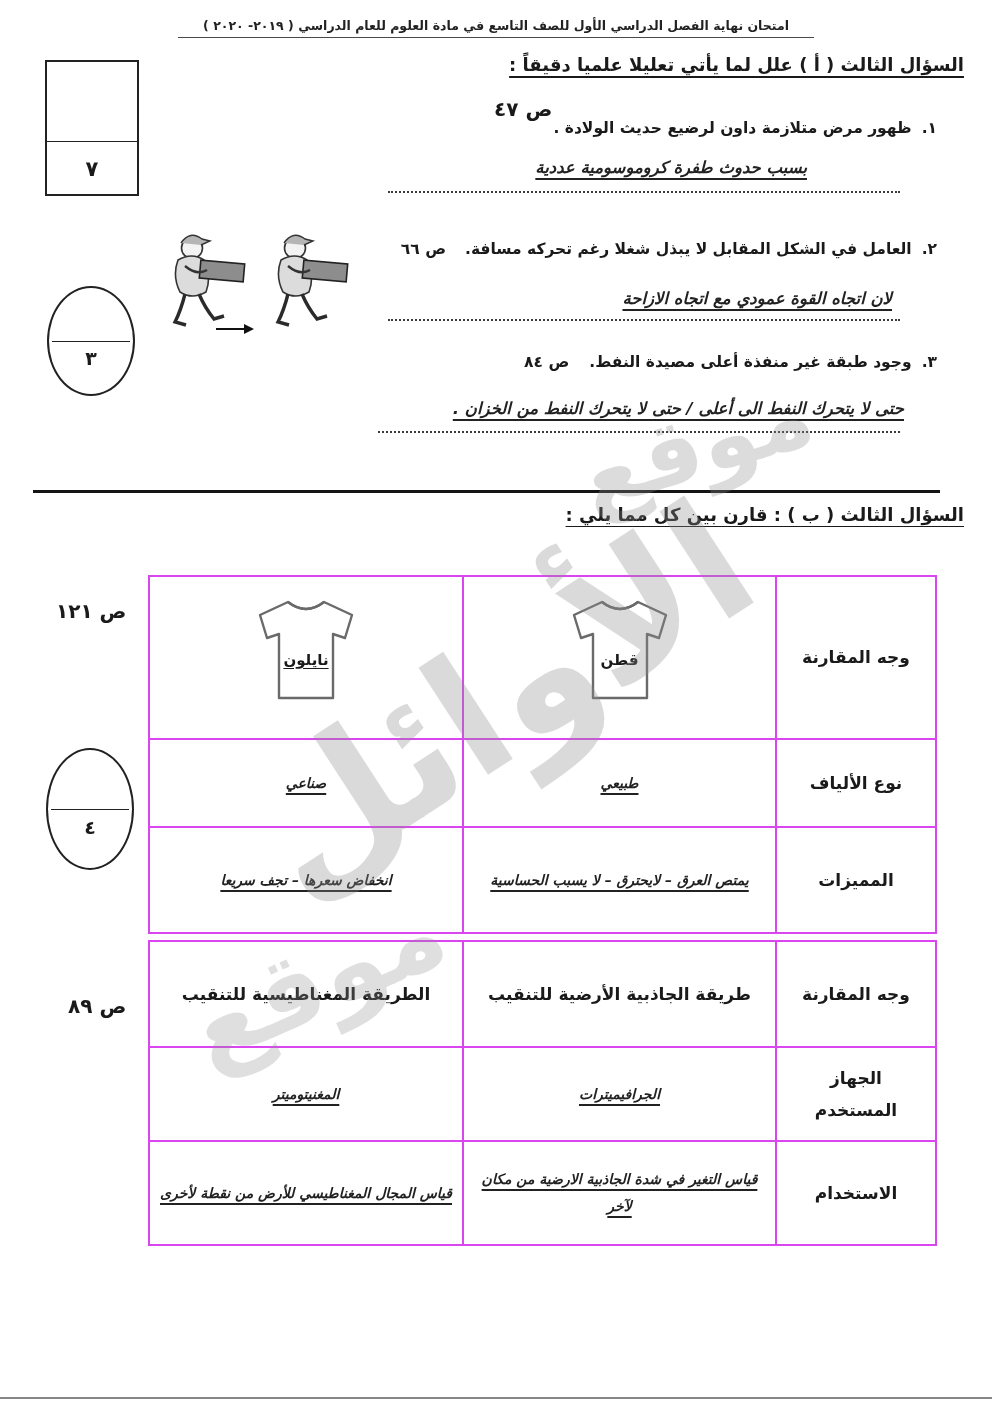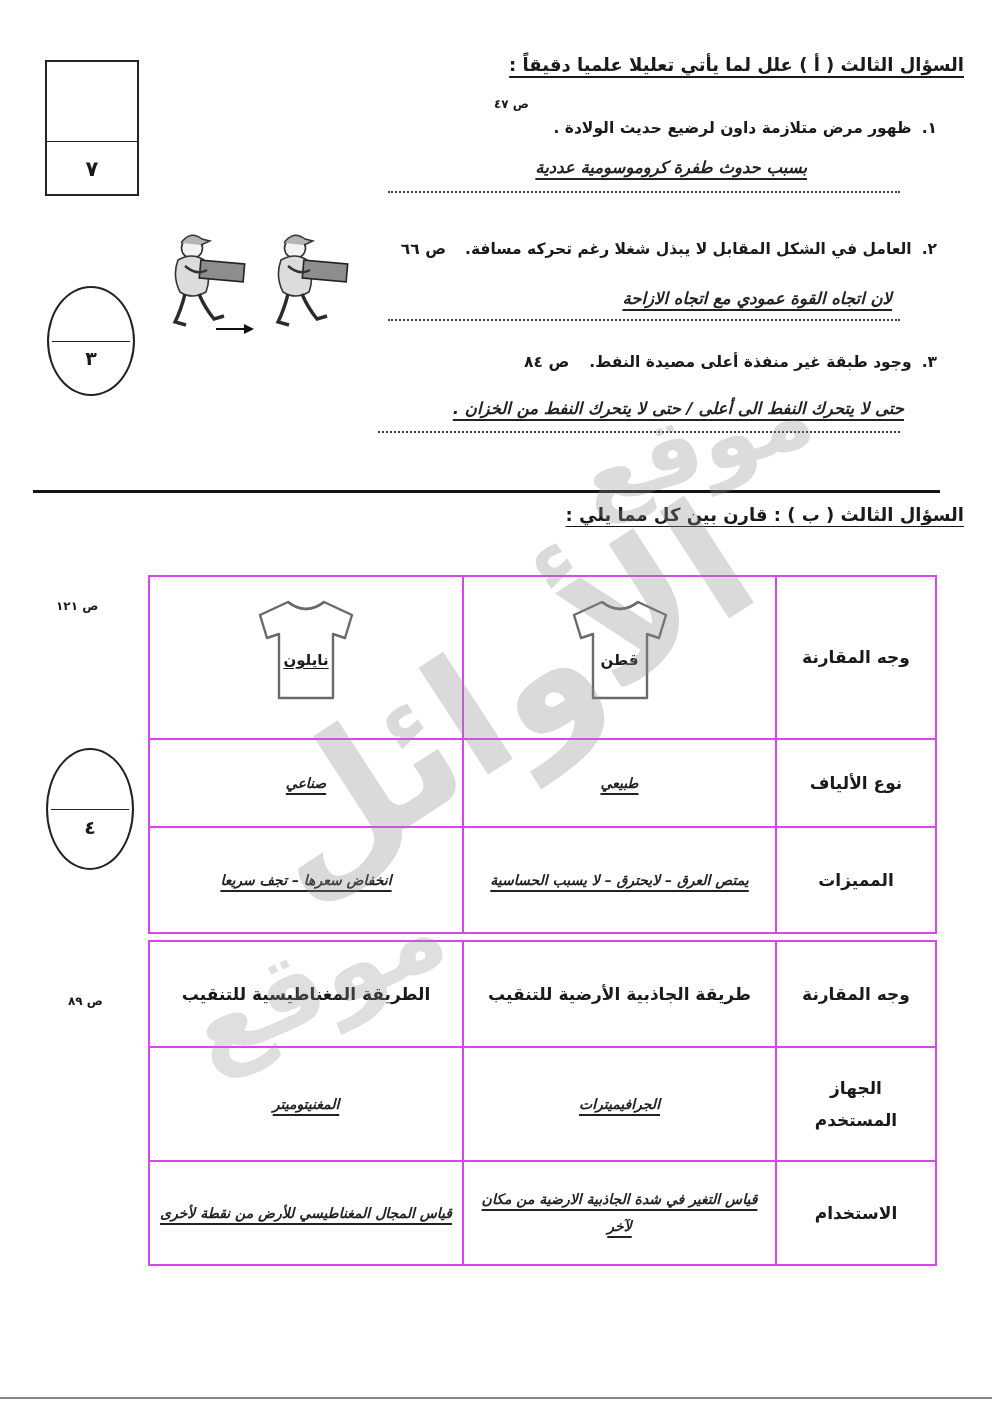--- a/index.html
+++ b/index.html
@@ -30,21 +30,21 @@
     font-size:19px; font-weight:700; }
 
   
   .sec-title { font-size:18px; font-weight:800; text-decoration:underline;
     text-underline-offset:5px; text-decoration-thickness:1.6px; }
 
   
   .question { font-size:15.5px; font-weight:600; display:flex; align-items:baseline; gap:10px; white-space:nowrap; }
   .q-num { font-weight:800; }
   .q-pageref { margin-right:9px; font-weight:800; font-size:15.5px; }
-  .pageref { font-weight:800; font-size:12px; }
+  .pageref { font-weight:800; font-size:20px; }
 
   
   .hand, .answer {
     font-weight:700; font-style:italic; color:#222;
     text-decoration:underline; text-underline-offset:5px; text-decoration-thickness:1.5px;
   }
   .answer { font-size:16.5px; white-space:nowrap;text-align:center; }
   .dots { border-bottom:2.6px dotted #3a3a3a; height:0; }
 
   
@@ -73,20 +73,21 @@
   .wm3 { top:918px; left:146px; width:340px; font-size:104px; transform:rotate(-24deg); opacity:.28; }
 
   .footer { top:1334px; left:0; width:100%; text-align:center; font-size:14px; font-weight:600; }
   .scan-line { top:1397px; left:0; width:992px; height:2px; background:#222; opacity:.55; }
 </style>
 </head>
 <body>
 
 <div class="page">
 
+  <div class="abs header-title">امتحان نهاية الفصل الدراسي الأول للصف التاسع في مادة العلوم للعام الدراسي ( ٢٠١٩- ٢٠٢٠ )</div>
 
   <div class="abs score-box">
     <div class="score-box-top"></div>
     <div class="score-box-bottom">٧</div>
   </div>
 
   <div class="abs sec-title" style="top:54px; right:28px;">السؤال الثالث ( أ ) علل لما يأتي تعليلا علميا دقيقاً :</div>
 
   <div class="abs pageref" style="top:97px; left:494px;">ص ٤٧</div>
 
@@ -193,21 +194,21 @@
         <col style="width:160px">
         <col style="width:313px">
         <col style="width:314px">
       </colgroup>
     <tbody>
       <tr style="height:106px;">
         <td class="printed">وجه المقارنة</td>
         <td class="printed">طريقة الجاذبية الأرضية للتنقيب</td>
         <td class="printed">الطريقة المغناطيسية للتنقيب</td>
       </tr>
-      <tr style="height:114px;">
+      <tr style="height:94px;">
         <td class="printed">الجهاز المستخدم</td>
         <td class="hand">الجرافيميترات</td>
         <td class="hand">المغنيتوميتر</td>
       </tr>
       <tr style="height:104px;">
         <td class="printed">الاستخدام</td>
         <td class="hand">قياس التغير في شدة الجاذبية الارضية من مكان لآخر</td>
         <td class="hand">قياس المجال المغناطيسي للأرض من نقطة لأخرى</td>
       </tr>
     </tbody>

